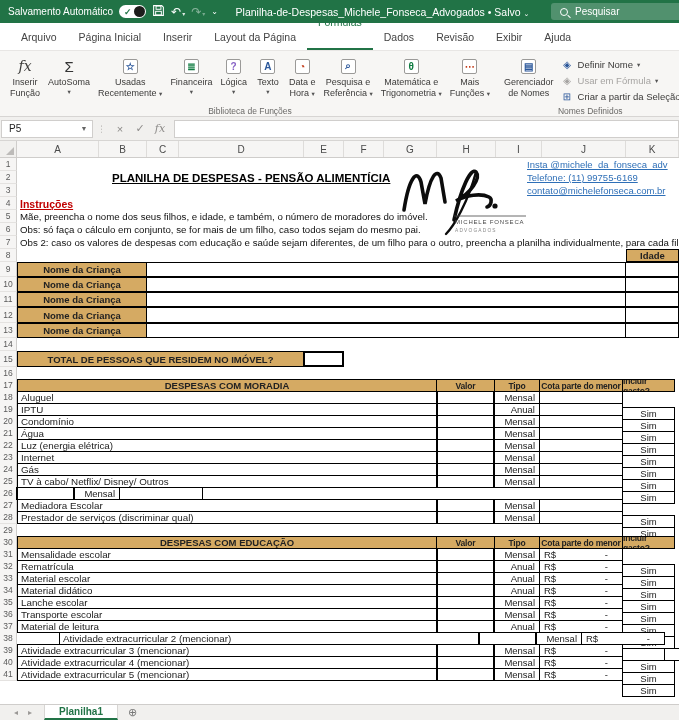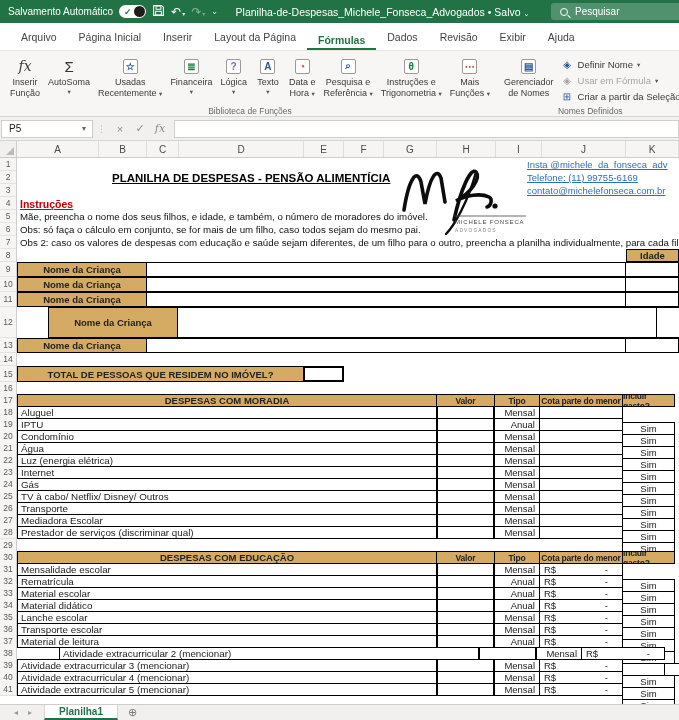--- a/index.html
+++ b/index.html
@@ -18,21 +18,21 @@
   .mini-caret { font-size:6px; opacity:.85; margin-left:1px; }
   .tb-title { flex:1; text-align:center; font-size:10.5px; white-space:nowrap; overflow:hidden; }
   .searchbox { width:128px; height:17px; background:rgba(255,255,255,.22); border-radius:3px 0 0 3px; display:flex; align-items:center; gap:7px; padding-left:9px; margin-left:4px; flex:none; }
   .mag { width:8px; height:8px; border:1.2px solid #fff; border-radius:50%; position:relative; flex:none; }
   .mag::after { content:""; position:absolute; width:4px; height:1.2px; background:#fff; transform:rotate(45deg); left:6px; top:7px; }
   .search-text { font-size:10px; color:#fff; }
 
   
   .ribbon-tabs { height:27px; background:#fff; display:flex; align-items:flex-end; gap:0; padding-left:10px; }
   .rtab { padding:6px 11px 7px; font-size:10.5px; color:#444; cursor:default; white-space:nowrap; }
-  .rtab.active { color:#217346; font-weight:bold; border-bottom:2.5px solid #217346; padding-bottom:2px; }
+  .rtab.active { color:#217346; font-weight:normal; border-bottom:2.5px solid #217346; padding-bottom:20px; }
 
   
   .ribbon-body { height:67px; background:#f7f6f4; border-top:1px solid #e8e6e4; border-bottom:1px solid #d7d5d3; display:flex; overflow:hidden; position:relative; }
   .rgroup { display:flex; flex-direction:column; height:100%; }
   .rgroup-buttons { flex:1; display:flex; align-items:flex-start; padding:3px 2px 0; }
   .rgroup-label { height:13px; font-size:8.5px; color:#6a6967; text-align:center; white-space:nowrap; }
   .vsep { width:1px; background:#d8d6d4; margin:3px 1px; }
   .big-btn { display:flex; flex-direction:column; align-items:center; padding:2px 4px; min-width:34px; height:52px; }
   .big-btn .bicon { height:20px; display:flex; align-items:center; justify-content:center; margin-bottom:1px; }
   .glyph-box { width:15px; height:15px; border:1px solid #9b9a98; background:#fff; display:flex; align-items:center; justify-content:center; font-size:10px; font-weight:bold; border-radius:2px; }
@@ -207,21 +207,21 @@
           <div class="blabel">
             <div>Pesquisa e</div>
             <div>Referência <span class="caret">▾</span></div>
           </div>
         </div>
         <div class="big-btn">
           <div class="bicon">
             <div class="glyph-box" style="color: rgb(16, 124, 65);">θ</div>
           </div>
           <div class="blabel">
-            <div>Instruções e</div>
+            <div>Matemática e</div>
             <div>Trigonometria <span class="caret">▾</span></div>
           </div>
         </div>
         <div class="big-btn">
           <div class="bicon">
             <div class="glyph-box" style="color: rgb(196, 62, 28);">⋯</div>
           </div>
           <div class="blabel">
             <div>Mais</div>
             <div>Funções <span class="caret">▾</span></div>
@@ -376,21 +376,21 @@
       </div>
     </div>
     <div class="grow" style="height: 15px;">
       <div class="rownum">11</div>
       <div class="rcontent">
         <div class="cellbox tan" style="left: 0px; width: 130px; font-size: 9.5px;">Nome da Criança</div>
         <div class="cellbox " style="left: 129px; width: 480px;"></div>
         <div class="cellbox " style="left: 608px; width: 54px;"></div>
       </div>
     </div>
-    <div class="grow" style="height: 31px; gap: 31px;">
+    <div class="grow" style="height: 16px;">
       <div class="rownum">12</div>
       <div class="rcontent">
         <div class="cellbox tan" style="left: 0px; width: 130px; font-size: 9.5px;">Nome da Criança</div>
         <div class="cellbox " style="left: 129px; width: 480px;"></div>
         <div class="cellbox " style="left: 608px; width: 54px;"></div>
       </div>
     </div>
     <div class="grow" style="height: 15px;">
       <div class="rownum">13</div>
       <div class="rcontent">
@@ -500,21 +500,20 @@
         <div class="lab tcell first" style="width: 420px;">TV à cabo/ Netflix/ Disney/ Outros</div>
         <div class="valorc tcell" style="width: 59px;"></div>
         <div class="tipo tcell" style="width: 46px;">Mensal</div>
         <div class="cota tcell" style="width: 84px;"></div>
         <div class="incluir tcell" style="width: 53px;">Sim</div>
       </div>
     </div>
     <div class="grow trow" style="height: 13px;">
       <div class="rownum">26</div>
       <div class="rcontent" style="display: flex;">
-        <div class="lab tcell first" style="width: 420px;">Transporte</div>
         <div class="valorc tcell" style="width: 59px;"></div>
         <div class="tipo tcell" style="width: 46px;">Mensal</div>
         <div class="cota tcell" style="width: 84px;"></div>
         <div class="incluir tcell" style="width: 53px;">Sim</div>
       </div>
     </div>
     <div class="grow trow" style="height: 13px; text-align: center;">
       <div class="rownum">27</div>
       <div class="rcontent" style="display: flex;">
         <div class="lab tcell first" style="width: 420px;">Mediadora Escolar</div>

